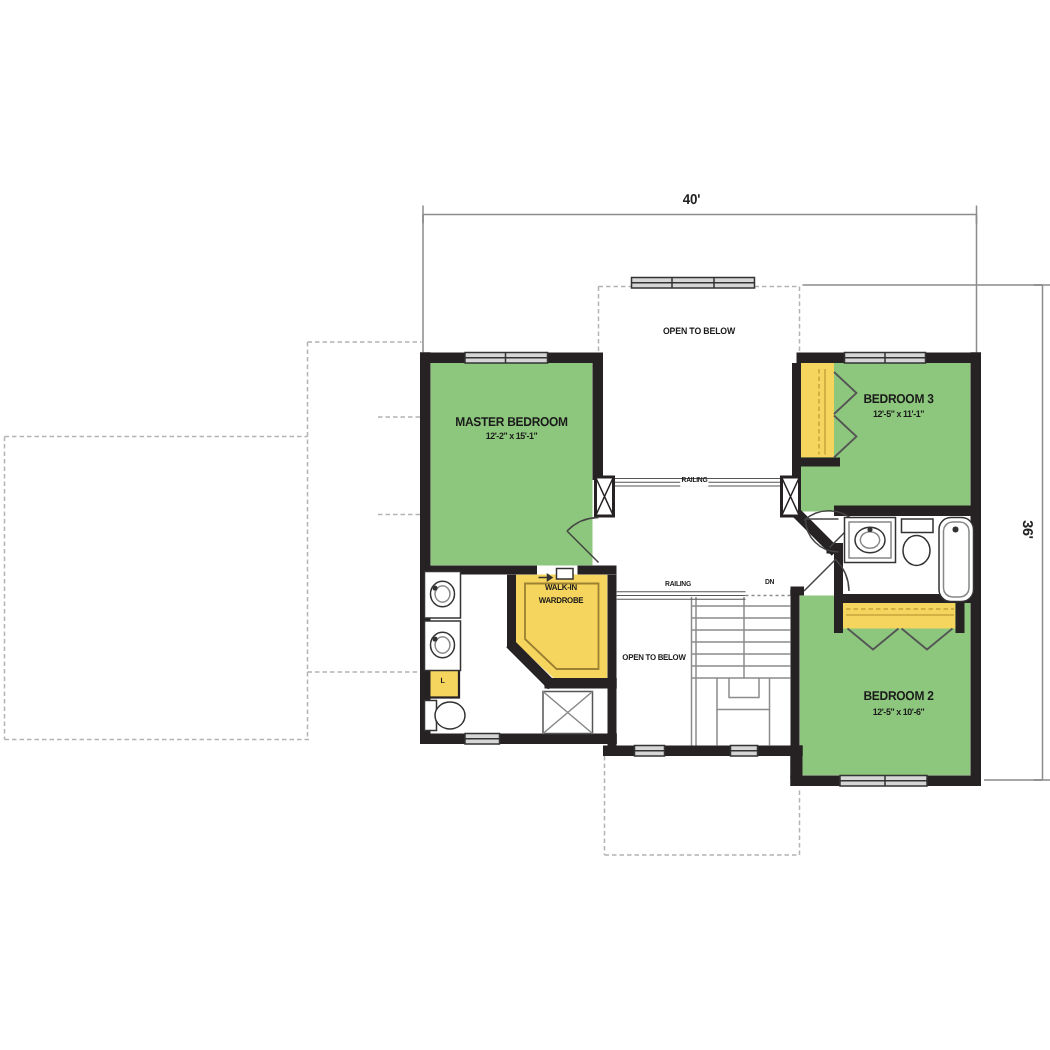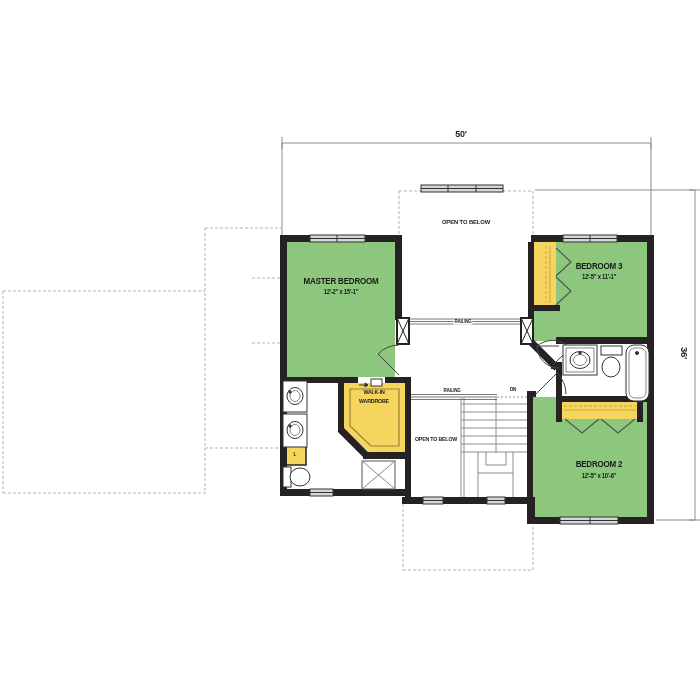--- a/index.html
+++ b/index.html
@@ -206,21 +206,21 @@
     </g>
     <g>
       <rect x="626" y="345" width="23" height="56" rx="8"></rect>
       <rect x="629" y="348" width="17" height="50" rx="6" stroke="#888"></rect>
       <circle cx="637" cy="353" r="1.5" fill="#333"></circle>
     </g>
   </g>
 
 </svg>
 
-<div class="label dim" style="left:461px;top:134px;">50'</div>
+<div class="label dim" style="left:461px;top:134px;">40'</div>
 <div class="label dim dim-rot" style="left:684px;top:353px;">36'</div>
 
 <div class="label otb" style="left:466px;top:222px;">OPEN TO BELOW</div>
 <div class="label otb-small" style="left:436px;top:440px;">OPEN TO BELOW</div>
 
 <div class="label room-name" style="left:341px;top:281px;">MASTER BEDROOM</div>
 <div class="label room-size" style="left:341px;top:292px;">12'-2" x 15'-1"</div>
 
 <div class="label room-name" style="left:599px;top:266px;">BEDROOM 3</div>
 <div class="label room-size" style="left:599px;top:277px;">12'-5" x 11'-1"</div>

